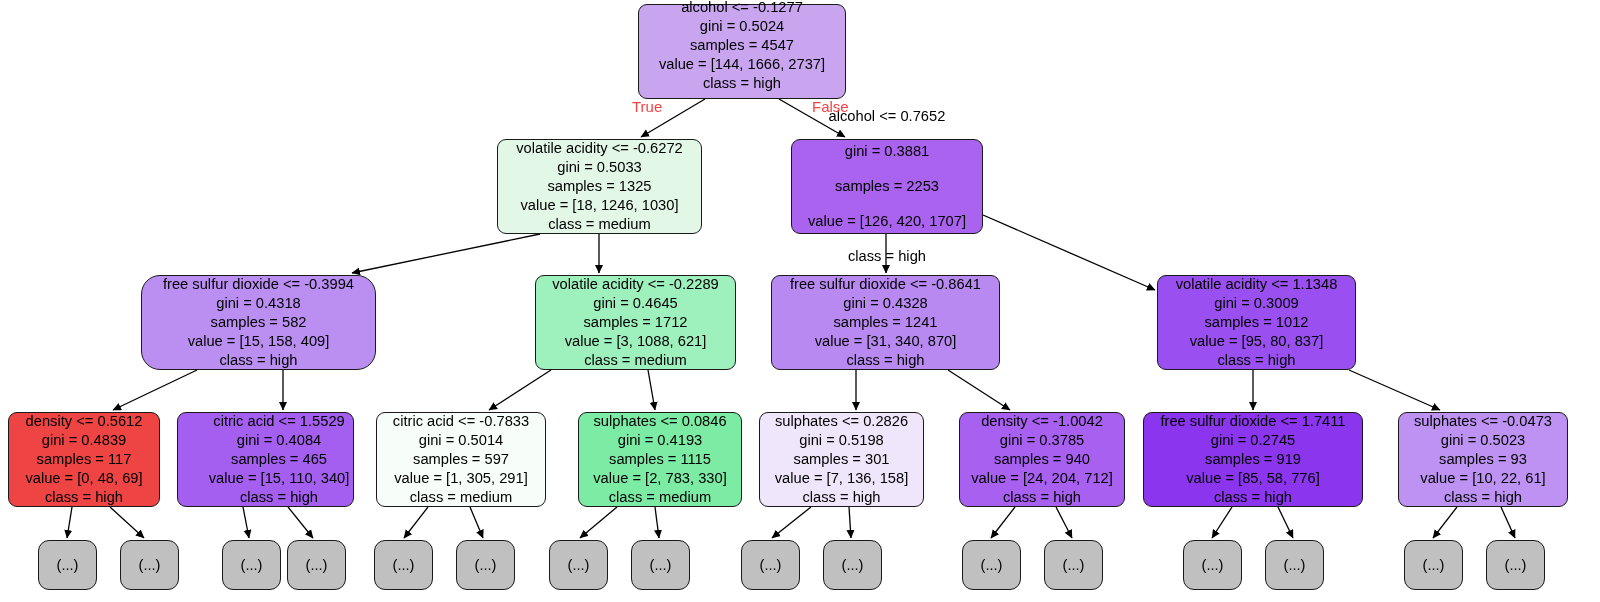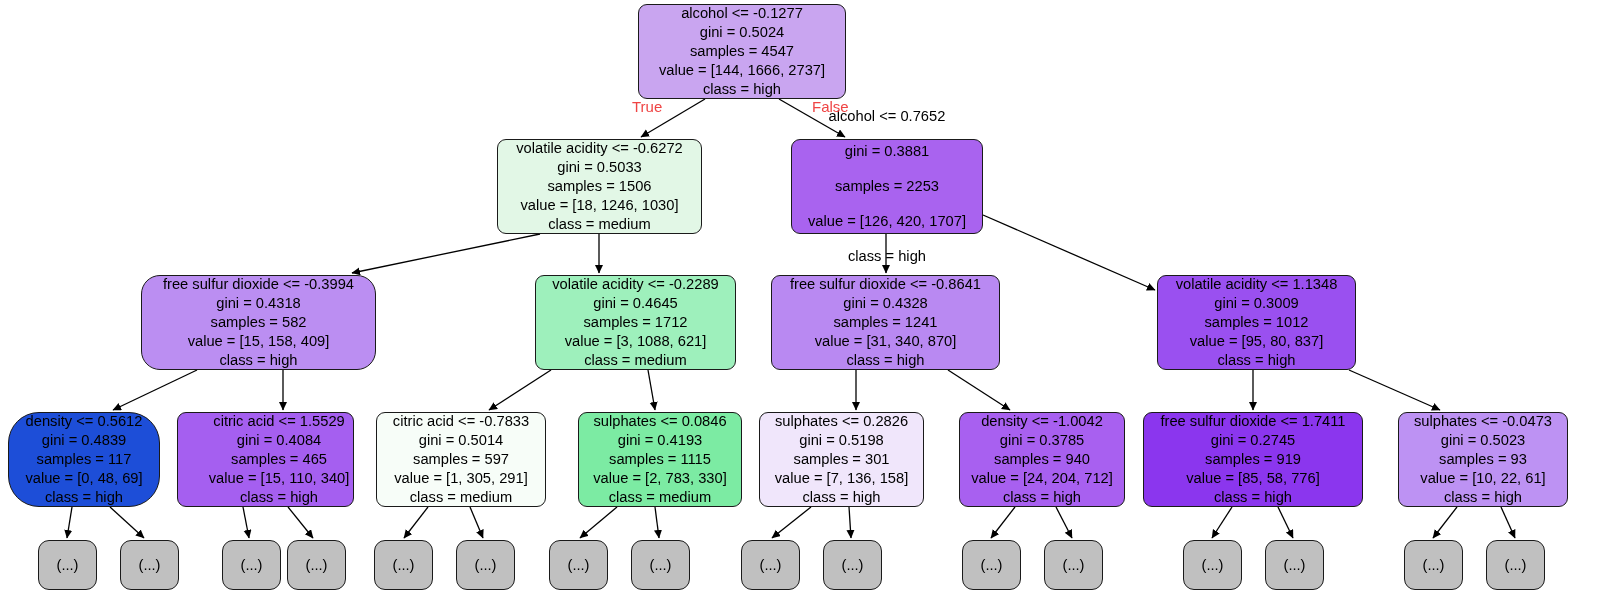--- a/index.html
+++ b/index.html
@@ -100,31 +100,31 @@
         <line x1="849" y1="507" x2="851" y2="538" stroke="#000000" stroke-width="1.3" marker-end="url(#arrow)"></line>
         <line x1="1015" y1="507" x2="991" y2="538" stroke="#000000" stroke-width="1.3" marker-end="url(#arrow)"></line>
         <line x1="1056" y1="507" x2="1072" y2="538" stroke="#000000" stroke-width="1.3" marker-end="url(#arrow)"></line>
         <line x1="1232" y1="507" x2="1212" y2="538" stroke="#000000" stroke-width="1.3" marker-end="url(#arrow)"></line>
         <line x1="1278" y1="507" x2="1293" y2="538" stroke="#000000" stroke-width="1.3" marker-end="url(#arrow)"></line>
         <line x1="1457" y1="507" x2="1433" y2="538" stroke="#000000" stroke-width="1.3" marker-end="url(#arrow)"></line>
         <line x1="1501" y1="507" x2="1515" y2="538" stroke="#000000" stroke-width="1.3" marker-end="url(#arrow)"></line>
       </g>
   </svg>
   <div id="nodes-group">
-      <div class="node" style="left: 638px; top: 4px; width: 208px; height: 95px; background: rgb(201, 165, 240);">
+      <div class="node" style="left: 638px; top: 4px; width: 208px; height: 95px; background: rgb(201, 165, 240); justify-content: flex-end;">
         <span class="ln">alcohol &lt;= -0.1277</span>
         <span class="ln">gini = 0.5024</span>
         <span class="ln">samples = 4547</span>
         <span class="ln">value = [144, 1666, 2737]</span>
         <span class="ln">class = high</span>
       </div>
       <div class="node" style="left: 497px; top: 139px; width: 205px; height: 95px; background: rgb(226, 247, 230);">
         <span class="ln">volatile acidity &lt;= -0.6272</span>
         <span class="ln">gini = 0.5033</span>
-        <span class="ln">samples = 1506</span>
+        <span class="ln">samples = 1325</span>
         <span class="ln">value = [18, 1246, 1030]</span>
         <span class="ln">class = medium</span>
       </div>
       <div class="node" style="left: 791px; top: 139px; width: 192px; height: 95px; background: rgb(169, 99, 239); gap: 16px;">
         <span class="ln">alcohol &lt;= 0.7652</span>
         <span class="ln">gini = 0.3881</span>
         <span class="ln">samples = 2253</span>
         <span class="ln">value = [126, 420, 1707]</span>
         <span class="ln">class = high</span>
       </div>
@@ -149,21 +149,21 @@
         <span class="ln">value = [31, 340, 870]</span>
         <span class="ln">class = high</span>
       </div>
       <div class="node" style="left: 1157px; top: 275px; width: 199px; height: 95px; background: rgb(154, 80, 240);">
         <span class="ln">volatile acidity &lt;= 1.1348</span>
         <span class="ln">gini = 0.3009</span>
         <span class="ln">samples = 1012</span>
         <span class="ln">value = [95, 80, 837]</span>
         <span class="ln">class = high</span>
       </div>
-      <div class="node" style="left: 8px; top: 412px; width: 152px; height: 95px; background: #1d4ed8; border-radius: 31px;">
+      <div class="node" style="left: 8px; top: 412px; width: 152px; height: 95px; background: #ef4444;">
         <span class="ln">density &lt;= 0.5612</span>
         <span class="ln">gini = 0.4839</span>
         <span class="ln">samples = 117</span>
         <span class="ln">value = [0, 48, 69]</span>
         <span class="ln">class = high</span>
       </div>
       <div class="node" style="left: 177px; top: 412px; width: 177px; height: 95px; background: rgb(165, 95, 240); padding-left: 36px;">
         <span class="ln">citric acid &lt;= 1.5529</span>
         <span class="ln">gini = 0.4084</span>
         <span class="ln">samples = 465</span>

